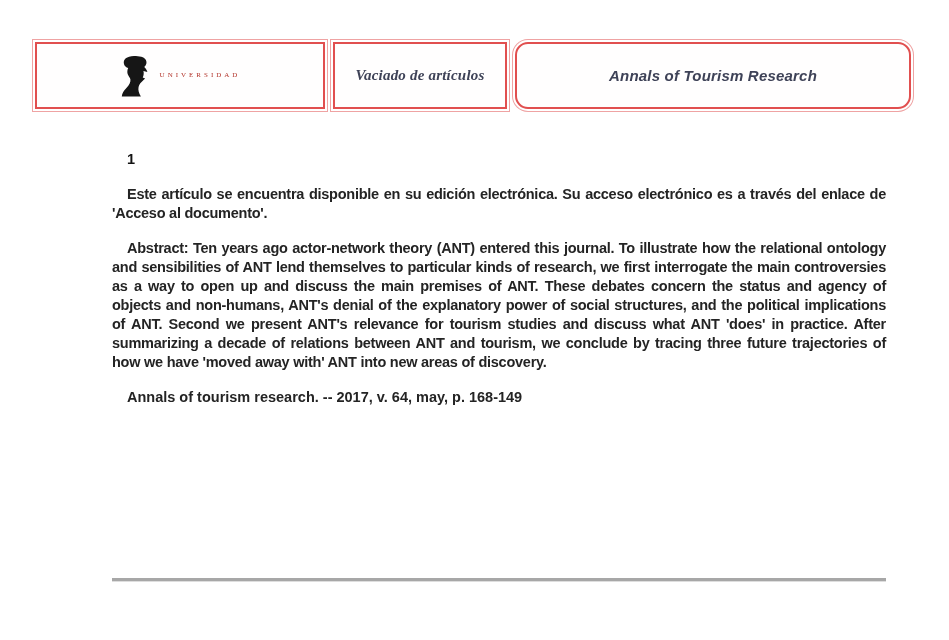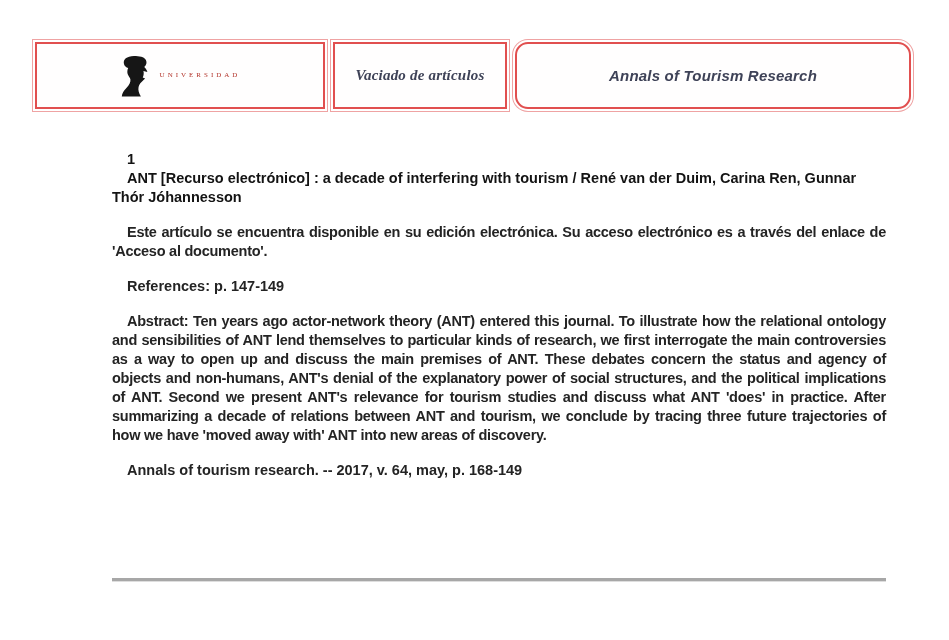--- a/index.html
+++ b/index.html
@@ -77,23 +77,21 @@
 
     <div class="hbox hbox-right">
       <span class="hlabel">Annals of Tourism Research</span>
     </div>
 
   </div>
 
   <div class="content">
     <div class="rec-head">
       <p>1</p>
-      <p>ANT [Recurso electrónico] : a decade of interfering with tourism / René van der Duim, Carina Ren, Gunnar Thór Jóhannesson</p>
     </div>
     <p class="just cond">Este artículo se encuentra disponible en su edición electrónica. Su acceso electrónico es a través del enlace de 'Acceso al documento'.</p>
-    <p>References: p. 147-149</p>
     <p class="just cond">Abstract: Ten years ago actor-network theory (ANT) entered this journal.  To illustrate how the relational ontology and sensibilities of ANT lend themselves to particular kinds of research, we first interrogate the main controversies as a way to open up and discuss the main premises of ANT. These debates concern the status and agency of objects and non-humans, ANT's denial of the explanatory power of social structures, and the political implications of ANT. Second we present ANT's relevance for tourism studies and discuss what ANT 'does' in practice. After summarizing a decade of relations between ANT and tourism, we conclude by tracing three future trajectories of how we have 'moved away with' ANT into new areas of discovery.</p>
     <p>Annals of tourism research. -- 2017, v. 64, may, p. 168-149</p>
   </div>
 
   <div class="divider"></div>
 
 </div>
 
 </body></html>

